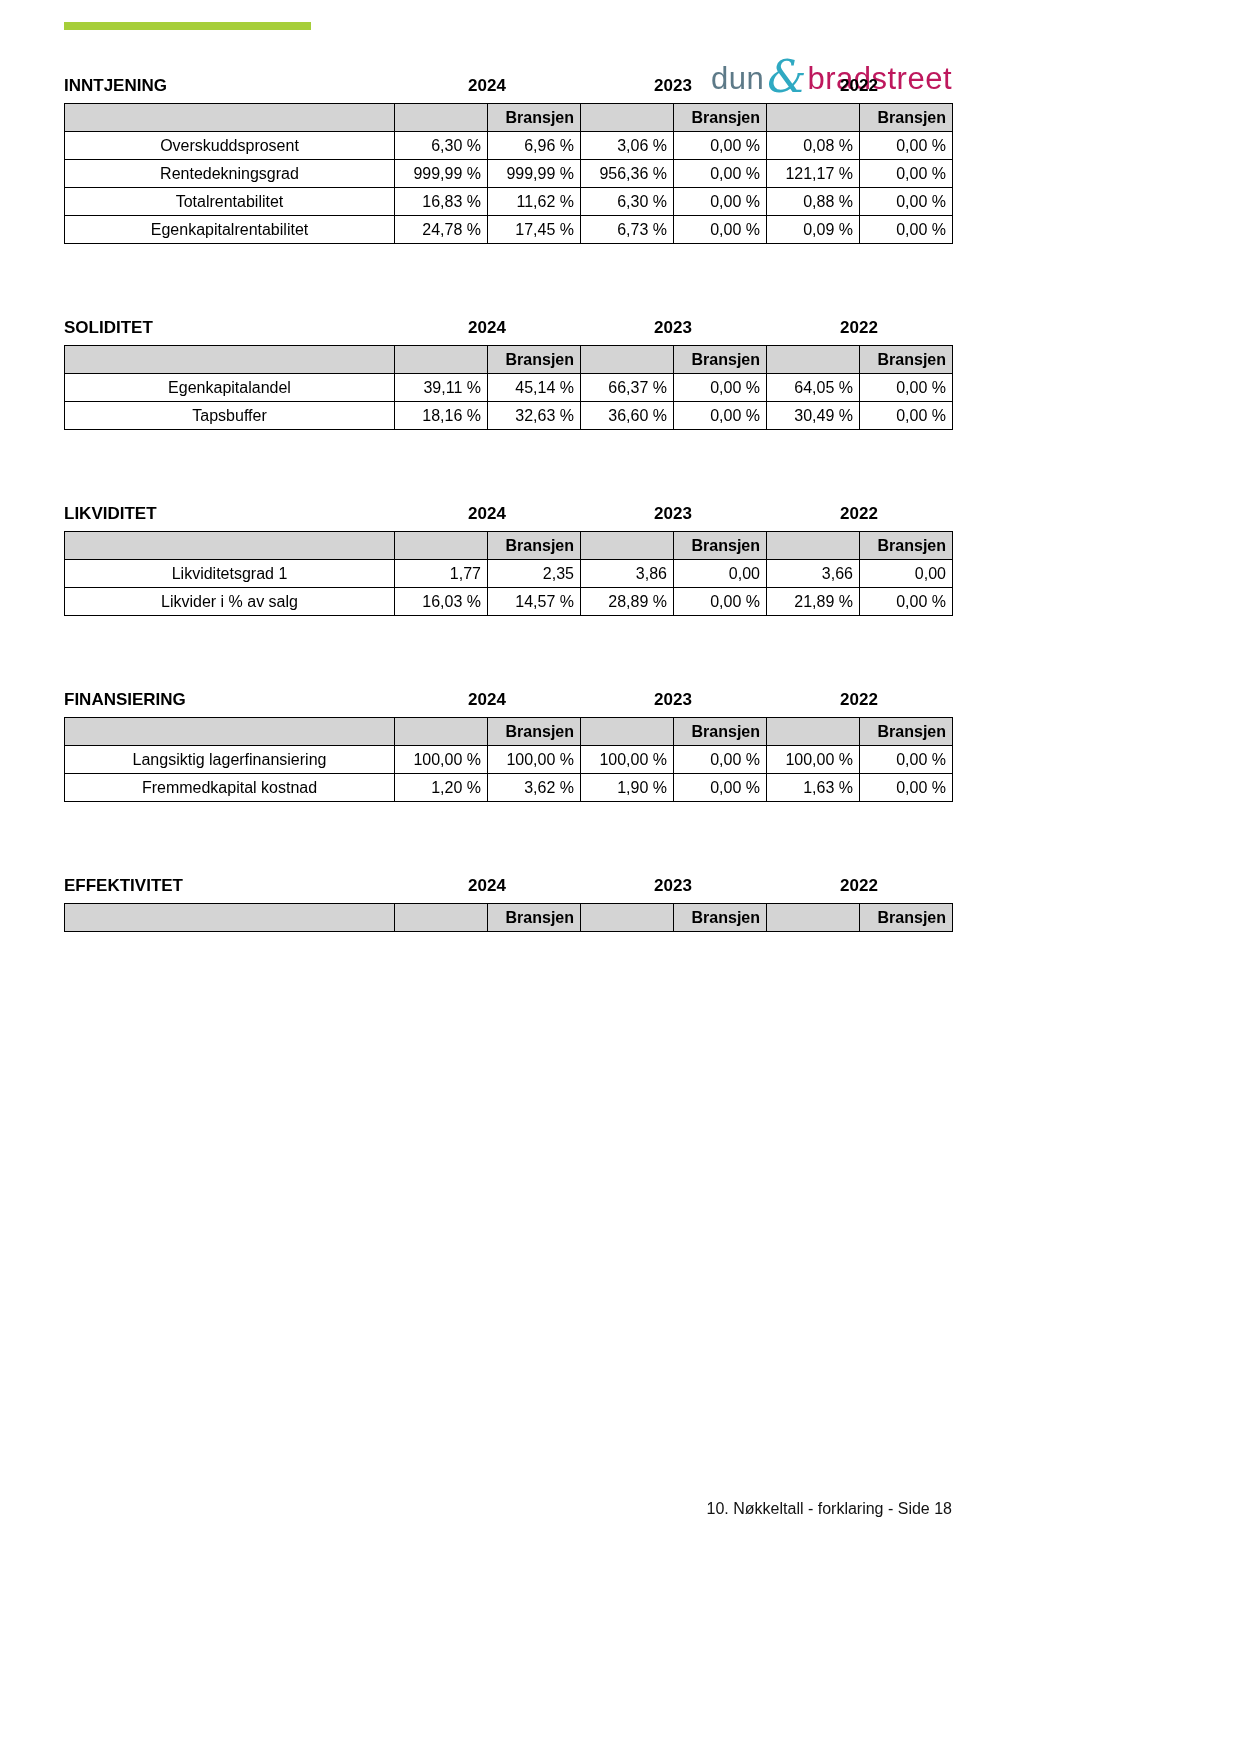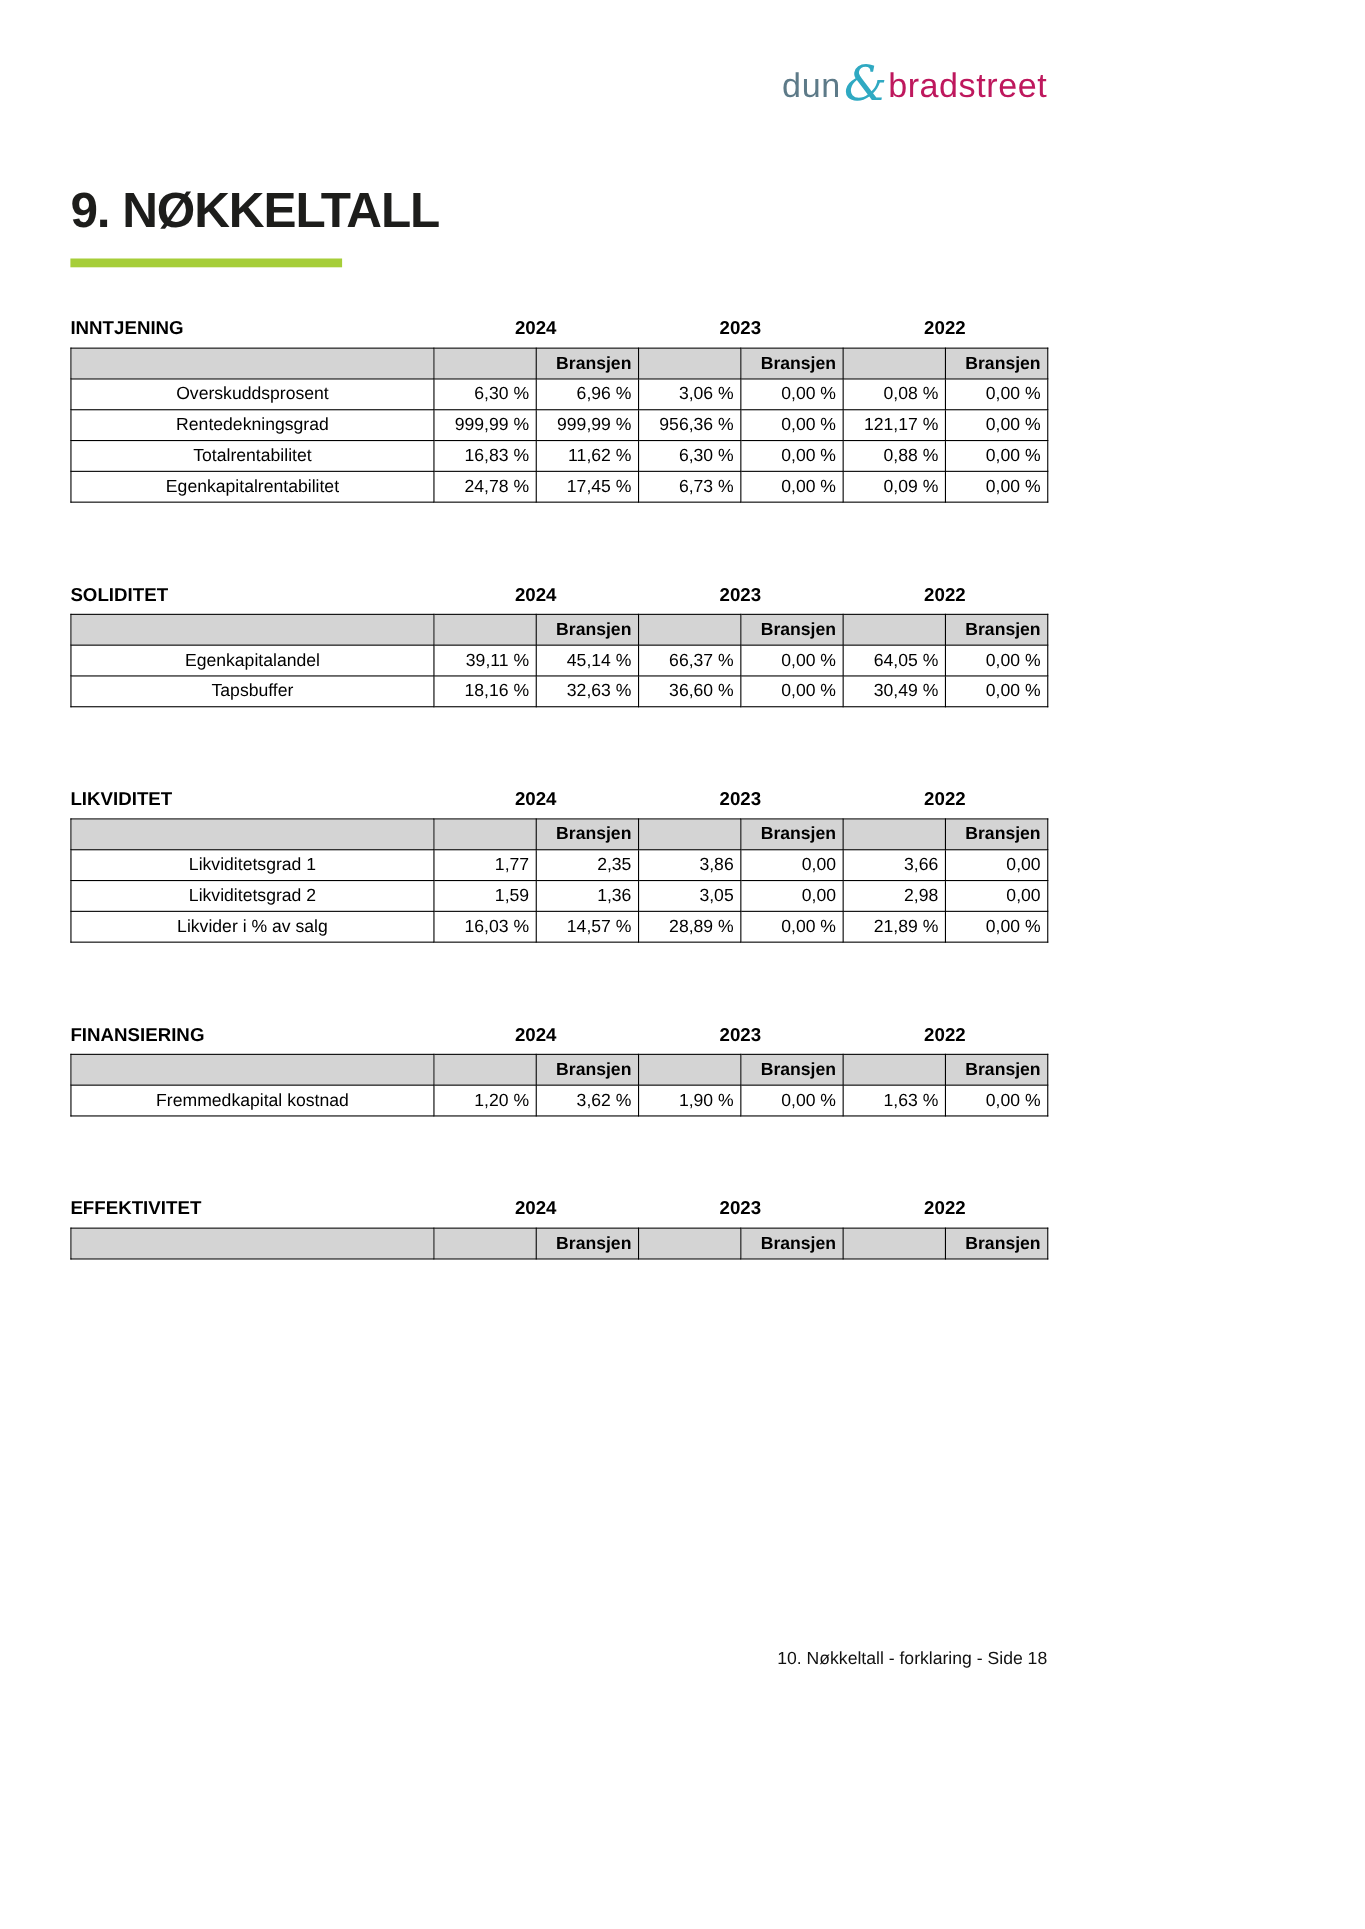--- a/index.html
+++ b/index.html
@@ -84,21 +84,20 @@
 
 <div class="page">
 
   <div class="logo">
     <span class="dun">dun</span>
     <span class="amp">&amp;</span>
     <span class="bradstreet">bradstreet</span>
   </div>
 
   <div class="content">
-    <h1 class="page-title">9. NØKKELTALL</h1>
     <div class="accent-bar"></div>
 
     <div class="sections">
 
       <div class="tbl-section">
         <div class="year-row">
           <div class="sec-title">INNTJENING</div>
           <div class="yr">2024</div>
           <div class="yr">2023</div>
           <div class="yr">2022</div>
@@ -242,29 +241,20 @@
           <tr>
             <td class="lbl">Likviditetsgrad 1</td>
             <td class="val">1,77</td>
             <td class="val">2,35</td>
             <td class="val">3,86</td>
             <td class="val">0,00</td>
             <td class="val">3,66</td>
             <td class="val">0,00</td>
           </tr>
           <tr>
-            <td class="lbl">Likviditetsgrad 2</td>
-            <td class="val">1,59</td>
-            <td class="val">1,36</td>
-            <td class="val">3,05</td>
-            <td class="val">0,00</td>
-            <td class="val">2,98</td>
-            <td class="val">0,00</td>
-          </tr>
-          <tr>
             <td class="lbl">Likvider i % av salg</td>
             <td class="val">16,03 %</td>
             <td class="val">14,57 %</td>
             <td class="val">28,89 %</td>
             <td class="val">0,00 %</td>
             <td class="val">21,89 %</td>
             <td class="val">0,00 %</td>
           </tr>
           </tbody>
         </table>
@@ -291,20 +281,29 @@
           <tr class="hdr">
             <td class="lbl"></td>
             <td class="val"></td>
             <td class="val">Bransjen</td>
             <td class="val"></td>
             <td class="val">Bransjen</td>
             <td class="val"></td>
             <td class="val">Bransjen</td>
           </tr>
           <tr>
+            <td class="lbl">Langsiktig lagerfinansiering</td>
+            <td class="val">100,00 %</td>
+            <td class="val">100,00 %</td>
+            <td class="val">100,00 %</td>
+            <td class="val">0,00 %</td>
+            <td class="val">100,00 %</td>
+            <td class="val">0,00 %</td>
+          </tr>
+          <tr>
             <td class="lbl">Fremmedkapital kostnad</td>
             <td class="val">1,20 %</td>
             <td class="val">3,62 %</td>
             <td class="val">1,90 %</td>
             <td class="val">0,00 %</td>
             <td class="val">1,63 %</td>
             <td class="val">0,00 %</td>
           </tr>
           </tbody>
         </table>

